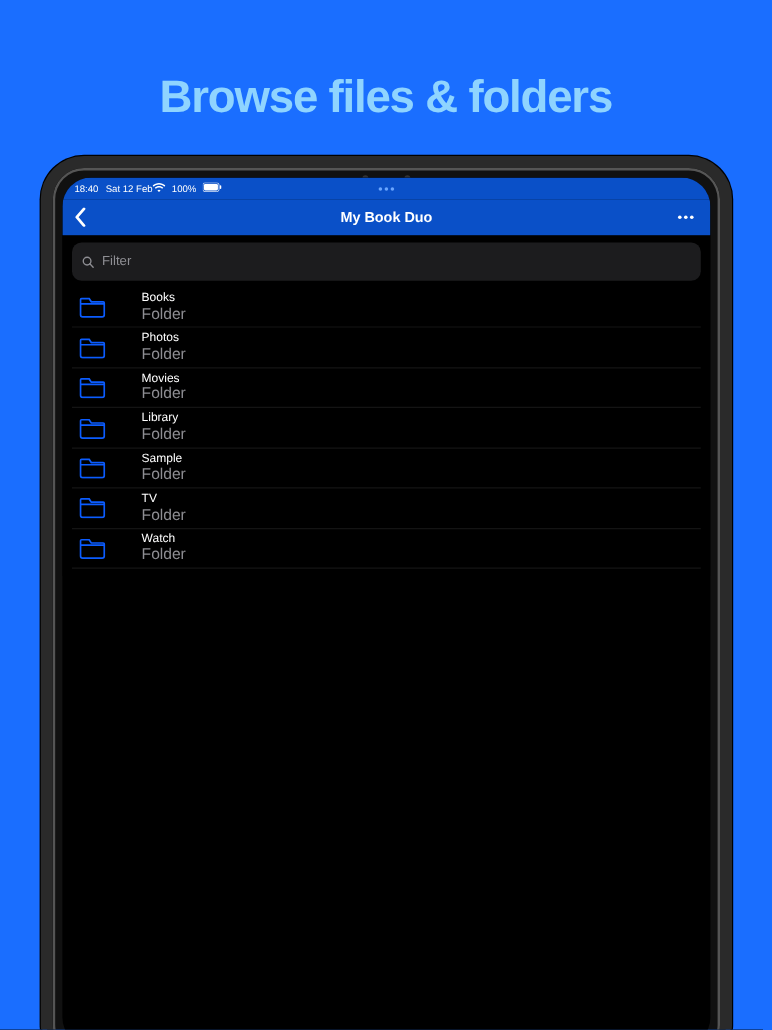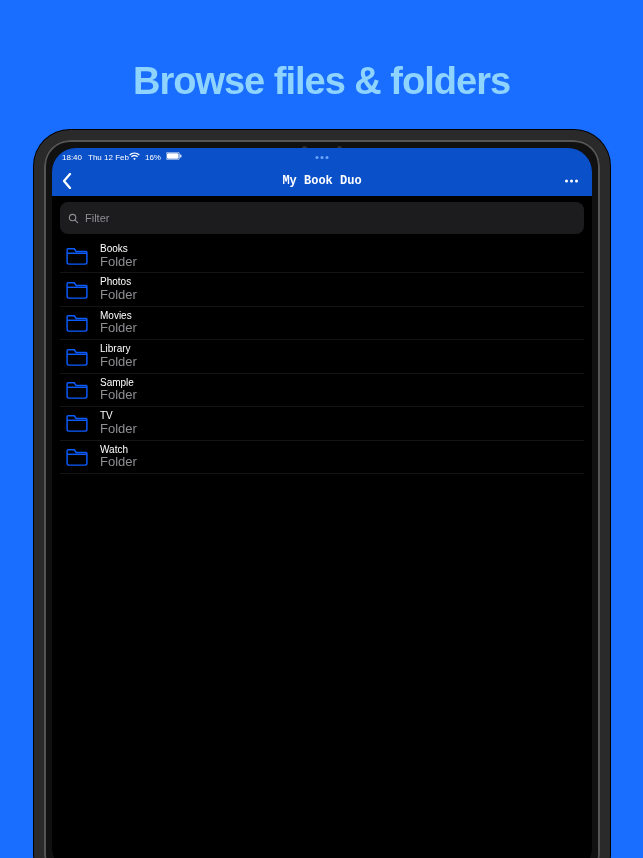--- a/index.html
+++ b/index.html
@@ -93,21 +93,21 @@
     position: absolute;
     right: 10px;
     top: 50%;
     transform: translateY(-50%);
     display: flex;
     gap: 2px;
     cursor: pointer;
     padding: 4px;
   }
   .more-btn span { width:3px; height:3px; border-radius:50%; background:#fff; }
-  .nav-title { font-size: 12px; font-weight: 600; font-family: Liberation Mono, monospace; }
+  .nav-title { font-size: 12px; font-weight: 600; }
   .content {
     background: #000;
     padding: 6px 8px;
   }
   .filter-wrap {
     background: #1c1c1e;
     border-radius: 8px;
     height: 24px;
     display: flex;
     align-items: center;
@@ -122,21 +122,21 @@
     outline: none;
     color: #8e8e93;
     font-size: 11px;
     width: 100%;
   }
   .filter-input::placeholder { color: #8e8e93; }
   .list { display: flex; flex-direction: column; }
   .row {
     display: flex;
     align-items: center;
-    gap: 10px;
+    gap: 28px;
     padding: 3px 4px;
     cursor: pointer;
     border-bottom: 0.5px solid rgba(80,80,80,0.25);
   }
   .folder-icon {
     width: 22px;
     height: 18px;
     flex-shrink: 0;
     margin: 2px 2px;
   }
@@ -152,34 +152,34 @@
 <div class="device-frame">
   <div class="notch-dots">
     <span></span>
       <span></span>
   </div>
   <div class="screen">
 
     <div class="status-bar">
       <div class="status-left">
         <span>18:40</span>
-        <span>Thu 12 Feb</span>
+        <span>Sat 12 Feb</span>
       </div>
       <div class="status-center">
         <span></span>
           <span></span>
           <span></span>
       </div>
       <div class="status-right">
         <span>
           <svg width="11" height="8" viewBox="0 0 24 18">
               <path fill="#fff" d="M12 18l-3-3c1.7-1.7 4.3-1.7 6 0l-3 3zm-6-6l-2-2c4.4-4.4 11.6-4.4 16 0l-2 2c-3.3-3.3-8.7-3.3-12 0zm-4-4L0 6c6.6-6.6 17.4-6.6 24 0l-2 2c-5.5-5.5-14.5-5.5-20 0z"></path>
             </svg>
         </span>
-        <span>16%</span>
+        <span>100%</span>
         <span>
           <svg width="16" height="8" viewBox="0 0 26 12">
               <rect x="0" y="0" width="22" height="12" rx="3" fill="none" stroke="#fff" stroke-width="1"></rect>
               <rect x="1.5" y="1.5" width="19" height="9" rx="2" fill="#fff"></rect>
               <rect x="23" y="3.5" width="2" height="5" rx="1" fill="#fff"></rect>
             </svg>
         </span>
       </div>
     </div>
 

